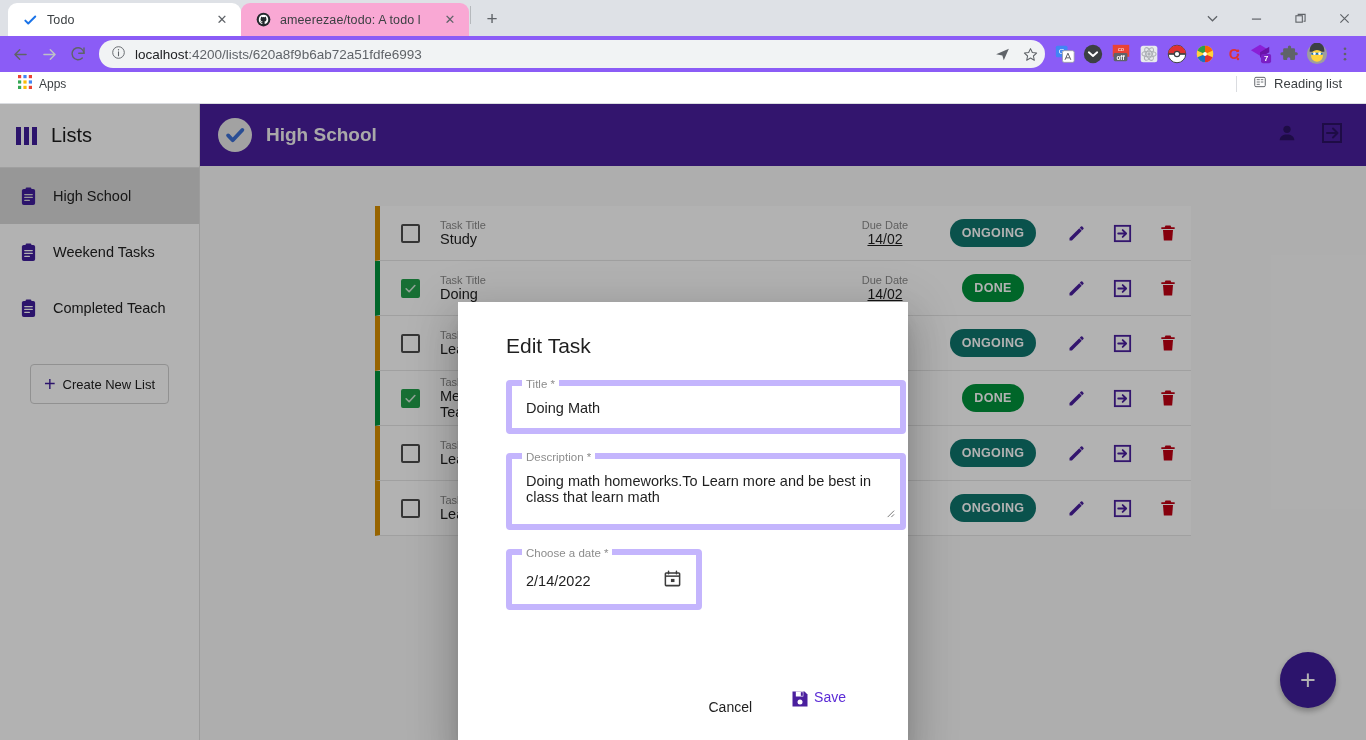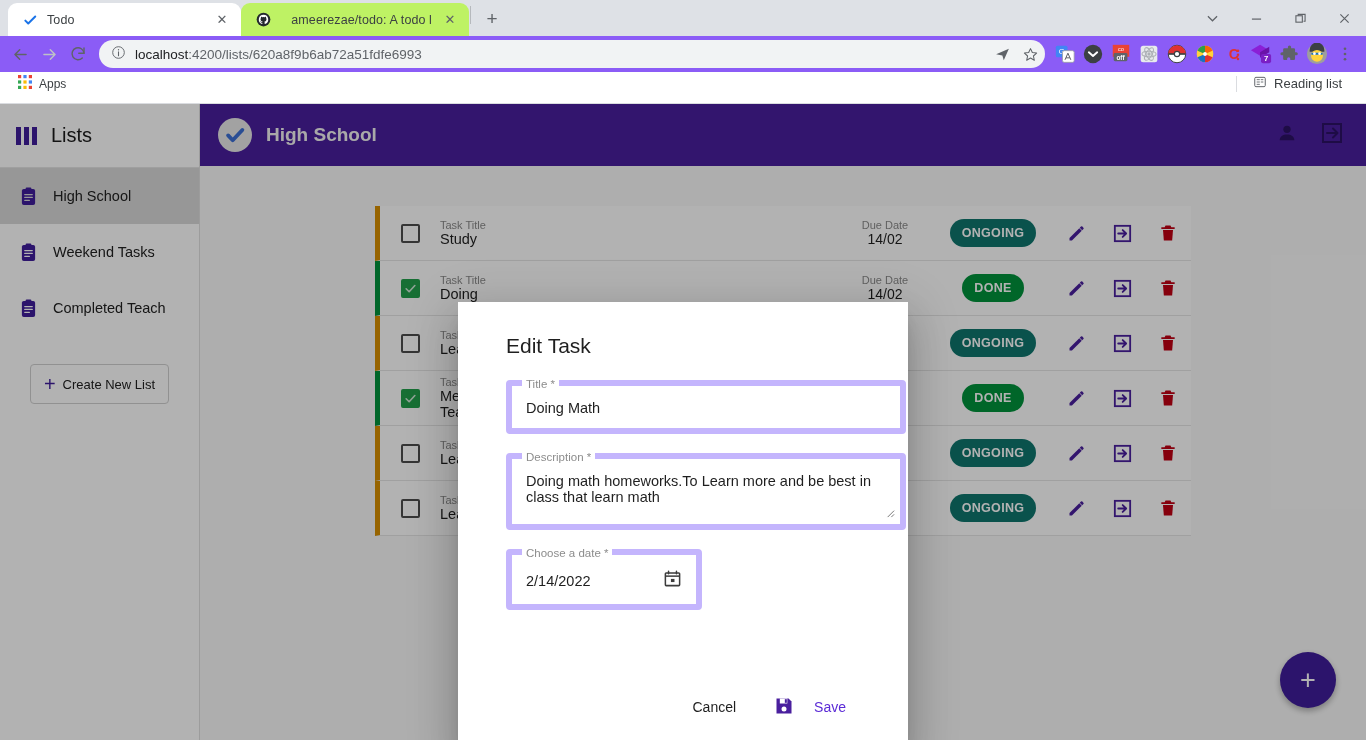--- a/index.html
+++ b/index.html
@@ -19,21 +19,21 @@
     position: relative;
   }
   .tab {
     height: 33px; display: flex; align-items: center;
     padding: 0 10px 0 14px; gap: 9px;
     border-radius: 9px 9px 0 0;
     font-size: 12.5px; color: #3c4043;
     min-width: 150px; max-width: 250px; position: relative;
   }
   .tab.active { background: #ffffff; width: 233px; }
-  .tab.inactive { background: #bef264; color: #3c4043; width: 228px; text-align: right; }
+  .tab.inactive { background: #f9a8d4; color: #3c4043; width: 228px; }
   .tab-favicon { width: 16px; height: 16px; flex: 0 0 16px; display:flex; align-items:center; justify-content:center; }
   .tab-title {
     flex: 1 1 auto; white-space: nowrap; overflow: hidden;
     text-overflow: clip; font-size: 12.5px; letter-spacing: .1px;
   }
   .tab-close {
     width: 18px; height: 18px; flex: 0 0 18px;
     display: flex; align-items: center; justify-content: center;
     font-size: 13px; color: #5f6368; line-height: 1;
   }
@@ -141,21 +141,21 @@
     background: #fff;
   }
   .cb.checked {
     background: #22a04b; border-color: #22a04b;
     display:flex; align-items:center; justify-content:center;
   }
   .task-text { flex: 1 1 auto; display: flex; flex-direction: column; gap: 1px; }
   .task-label { font-size: 11px; color: #8a8a8a; }
   .task-title { font-size: 14.5px; color: #1f1f1f; line-height: 1.08; }
   .due { width: 96px; display:flex; flex-direction:column; font-size: 11px; color:#8a8a8a;align-items:center;}
-  .due b { font-size: 14px; color:#1f1f1f; font-weight: 400; }
+  .due b { font-size: 14px; color:#1f1f1f; font-weight: 400; text-decoration: underline; }
   .badge {
     height: 28px; min-width: 82px; border-radius: 14px; background: #0f766e;
     color: #fff; font-size: 12.5px; font-weight: bold; letter-spacing:.3px;
     display:flex; align-items:center; justify-content:center; padding: 0 12px;
   }
   .badge.done { background: #00933b; min-width: 62px; }
   .badge-cell { width: 120px; display:flex; justify-content:center;}
   .act { width: 46px; display:flex; align-items:center; justify-content:center; }
 
   .fab {
@@ -194,21 +194,21 @@
     position: absolute; left: 24px; right: 24px; bottom: 24px;
     display: flex; justify-content: flex-end; align-items: center; gap: 8px;
     padding-right: 24px;
   }
   .btn-flat {
     height: 36px; padding: 0 16px; border-radius: 4px; background: transparent;
     font-size: 14px; color: #1f1f1f; display:flex; align-items:center;
   }
   .btn-save {
     height: 36px; padding: 0 14px; border-radius: 4px; background: transparent;
-    font-size: 14px; color: #5b2bd6; display:flex; align-items:center; gap: 20px;
+    font-size: 14px; color: #5b2bd6; display:flex; gap: 4px;
   }
 </style>
 </head>
 <body>
 
 <div class="browser">
 
   <div class="tabstrip">
     <div class="tab active">
       <span class="tab-favicon">

